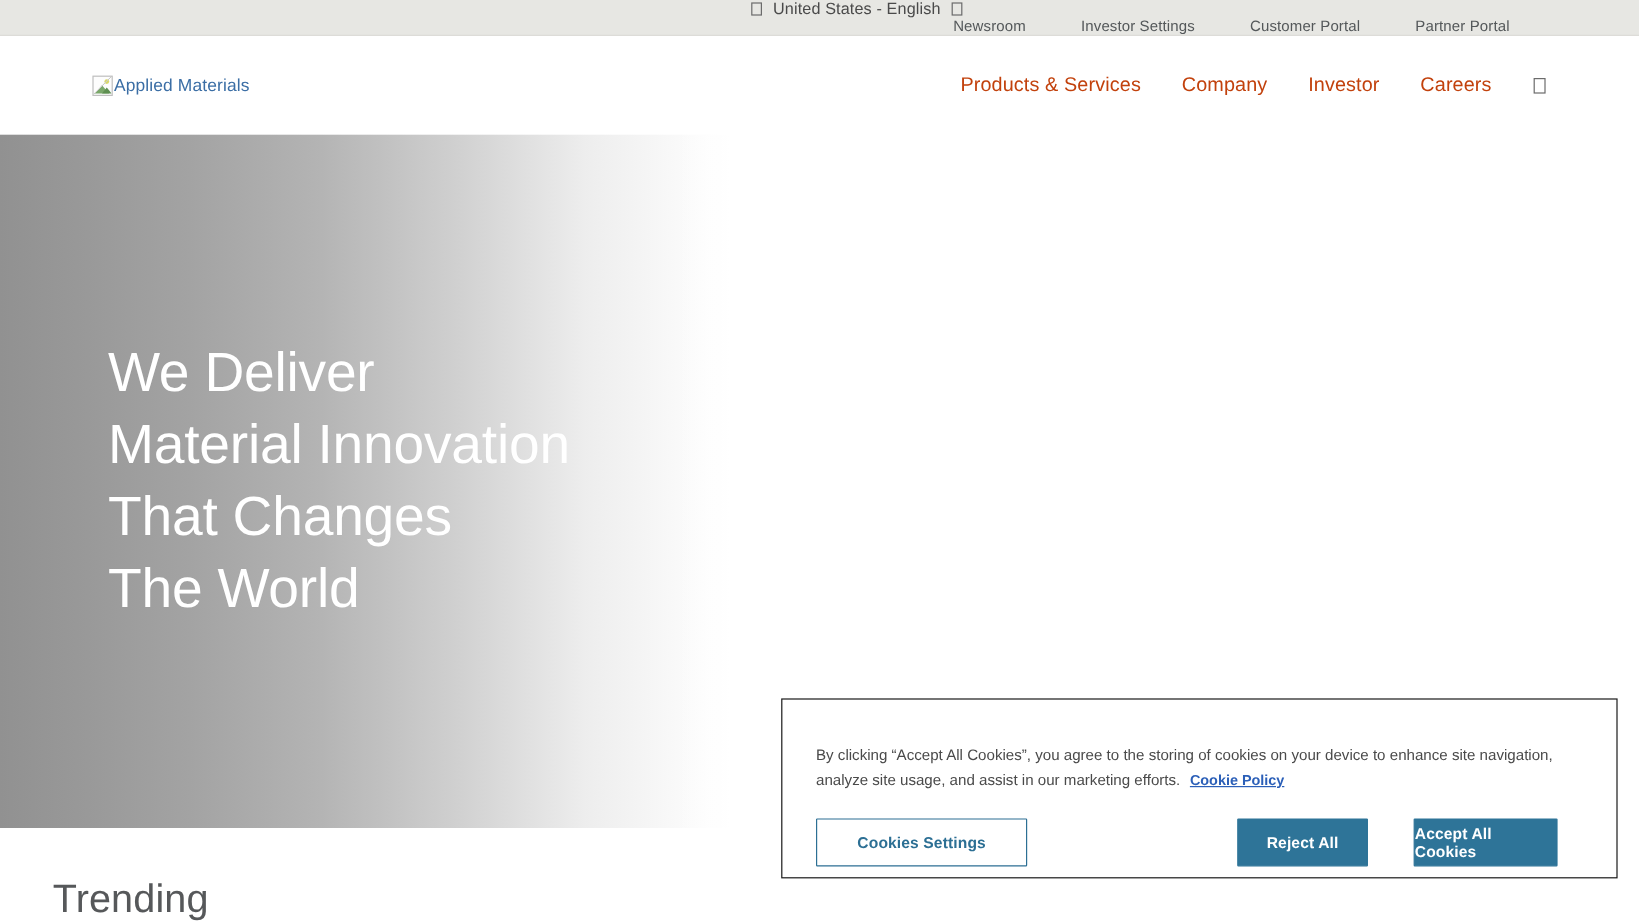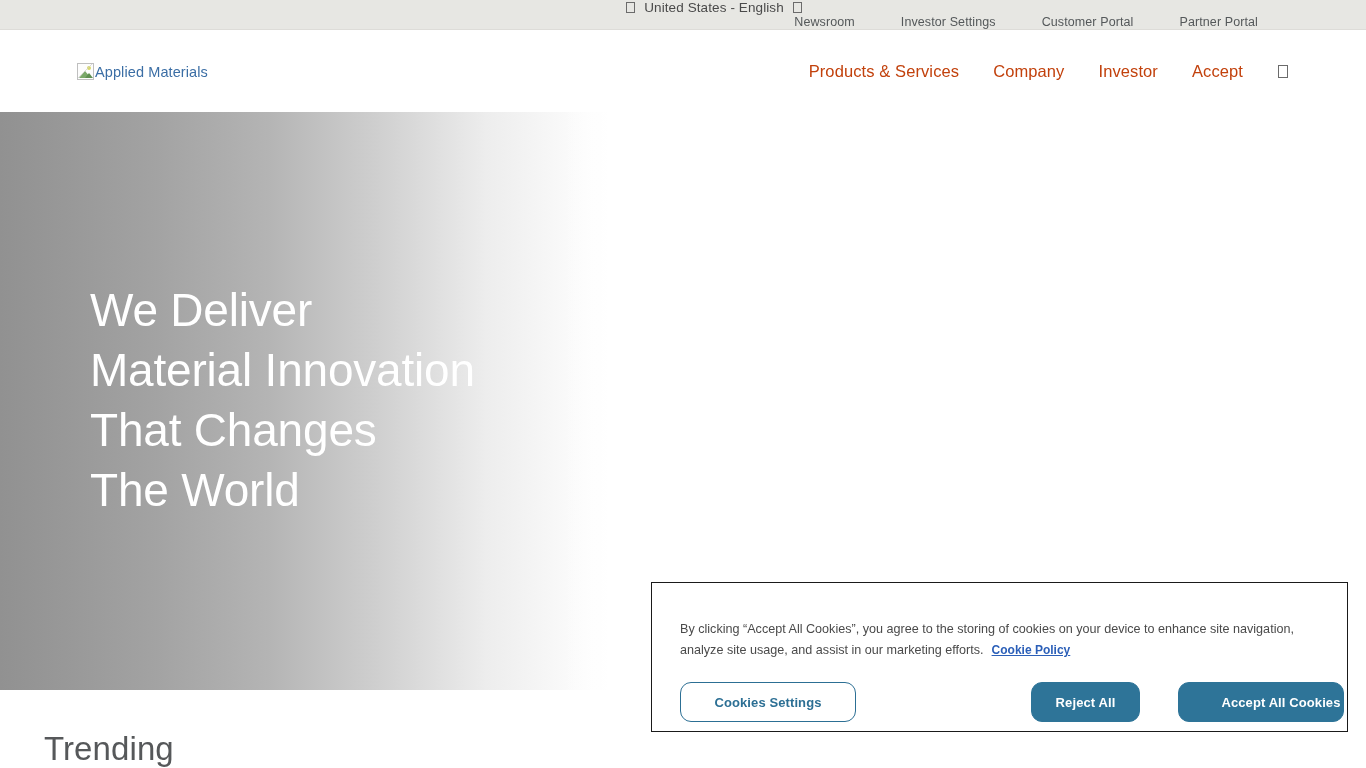--- a/index.html
+++ b/index.html
@@ -156,34 +156,34 @@
   }
   .cookie-actions {
     position: absolute; left: 0; top: 99px; width: 697px; height: 44px;
   }
   .btn {
     position: absolute; top: 0;
     height: 40px;
     display: flex; align-items: center; justify-content: center;
     font-size: 13px; font-weight: bold; letter-spacing: .1px;
     cursor: pointer; user-select: none;
-    border-radius: 11px;
+    border-radius: 1px;
   }
   .btn-settings {
     left: 28px; width: 176px;
     background: #ffffff; color: #2c6f94;
     border: 1px solid #2c6f94;
   }
   .btn-reject {
     left: 379px; width: 109px;
     background: #2e7498; color: #ffffff; border: 1px solid #2e7498;
   }
   .btn-accept {
-    left: 526px; width: 166px;
-    background: #2e7498; color: #ffffff; border: 1px solid #2e7498; padding-left: 40px;
+    left: 526px; width: 120px;
+    background: #2e7498; color: #ffffff; border: 1px solid #2e7498;
   }
 </style>
 </head>
 <body>
 
 <div id="page">
 
   <div class="utility-bar">
     <div class="locale">
       <span class="tofu"></span>
@@ -205,21 +205,21 @@
         <span class="mtn2"></span>
         <span class="sun"></span>
         <span class="tear"></span>
       </span>
       <span>Applied Materials</span>
     </div>
     <nav class="main-nav">
       <a href="#">Products &amp; Services</a>
       <a href="#">Company</a>
       <a href="#">Investor</a>
-      <a href="#">Accept</a>
+      <a href="#">Careers</a>
       <span class="search-btn">
         <span class="tofu"></span>
       </span>
     </nav>
   </div>
 
   <div class="hero">
     <div class="hero-bg"></div>
     <div class="hero-bg-fade"></div>
     <h1 class="hero-headline">We Deliver

